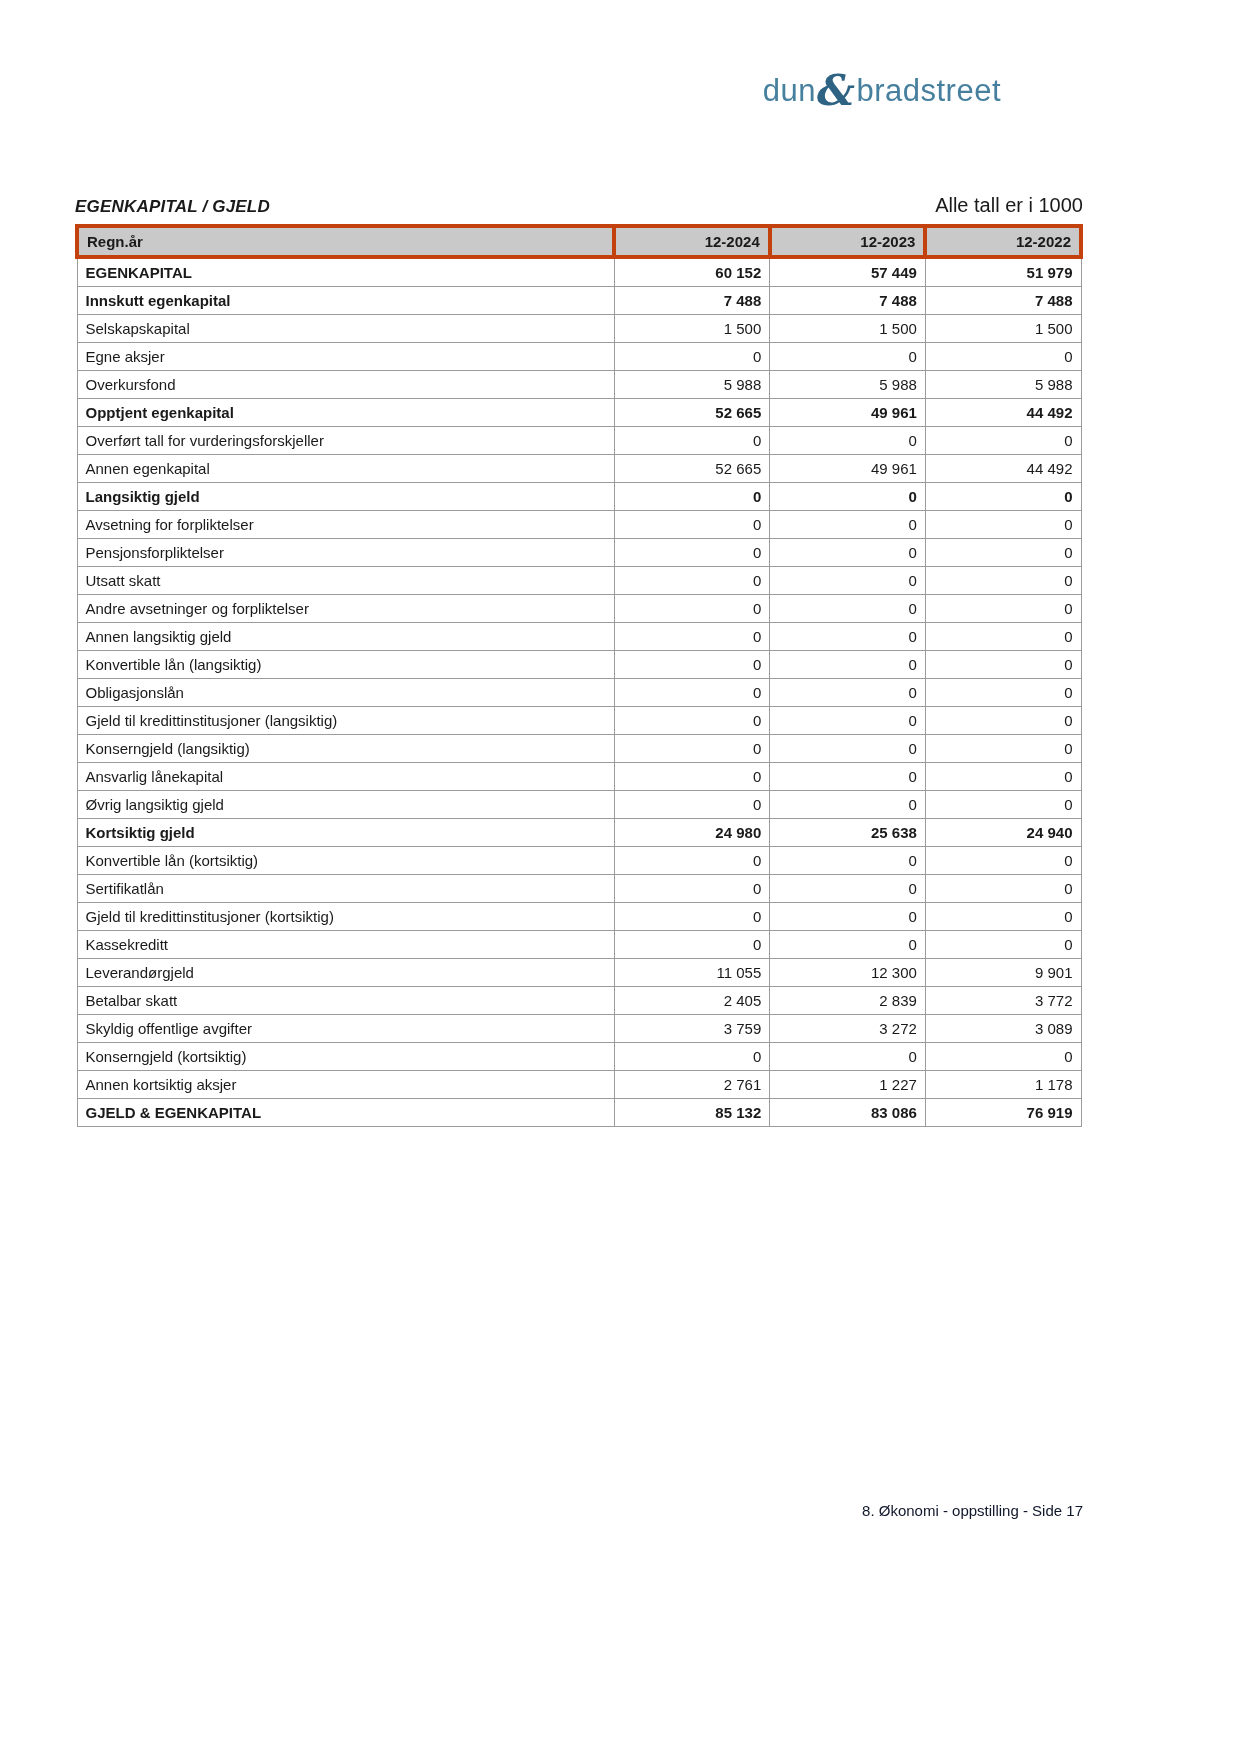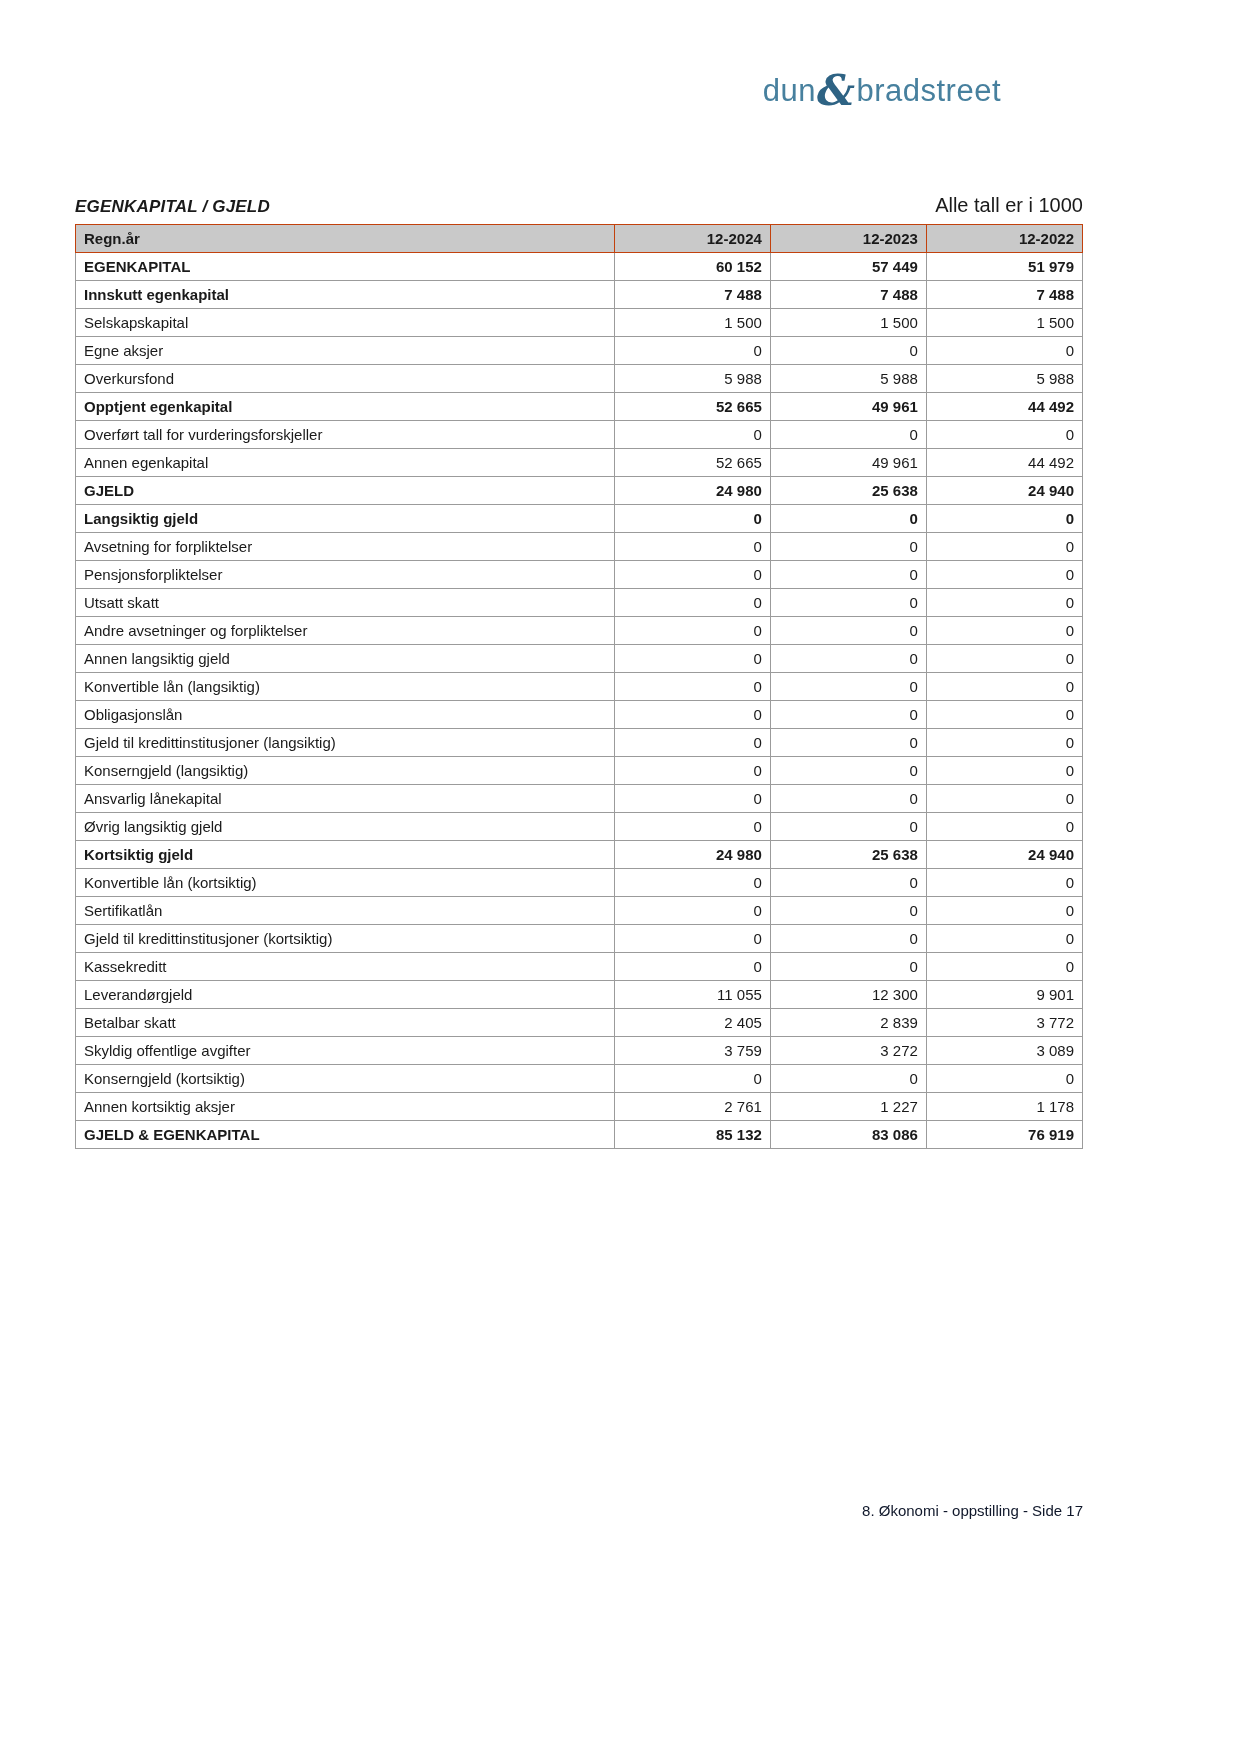--- a/index.html
+++ b/index.html
@@ -36,21 +36,21 @@
     font-size:15px;
     padding:4px 8px;
     height:19px;
     border:1px solid #9b9b9b;
     overflow:hidden;white-space:nowrap;
     text-align:left;vertical-align:middle;
   }
   thead th{
     background:var(--table-header-bg,#C9C9C9);
     font-weight:bold;
-    border:1px solid #c2410c;
+    border:4px solid #c2410c;
   }
   th.num,td.num{text-align:right;}
   tr.bold td{font-weight:bold;}
   .footer{
     position:absolute;right:158px;top:1502px;
     font-size:15px;color:#0f172a;
   }
 </style>
 </head>
 <body>
@@ -127,26 +127,20 @@
             <td class="num">0</td>
             <td class="num">0</td>
           </tr>
           <tr>
             <td>Annen egenkapital</td>
             <td class="num">52 665</td>
             <td class="num">49 961</td>
             <td class="num">44 492</td>
           </tr>
           <tr class="bold">
-            <td>GJELD</td>
-            <td class="num">24 980</td>
-            <td class="num">25 638</td>
-            <td class="num">24 940</td>
-          </tr>
-          <tr class="bold">
             <td>Langsiktig gjeld</td>
             <td class="num">0</td>
             <td class="num">0</td>
             <td class="num">0</td>
           </tr>
           <tr>
             <td>Avsetning for forpliktelser</td>
             <td class="num">0</td>
             <td class="num">0</td>
             <td class="num">0</td>

